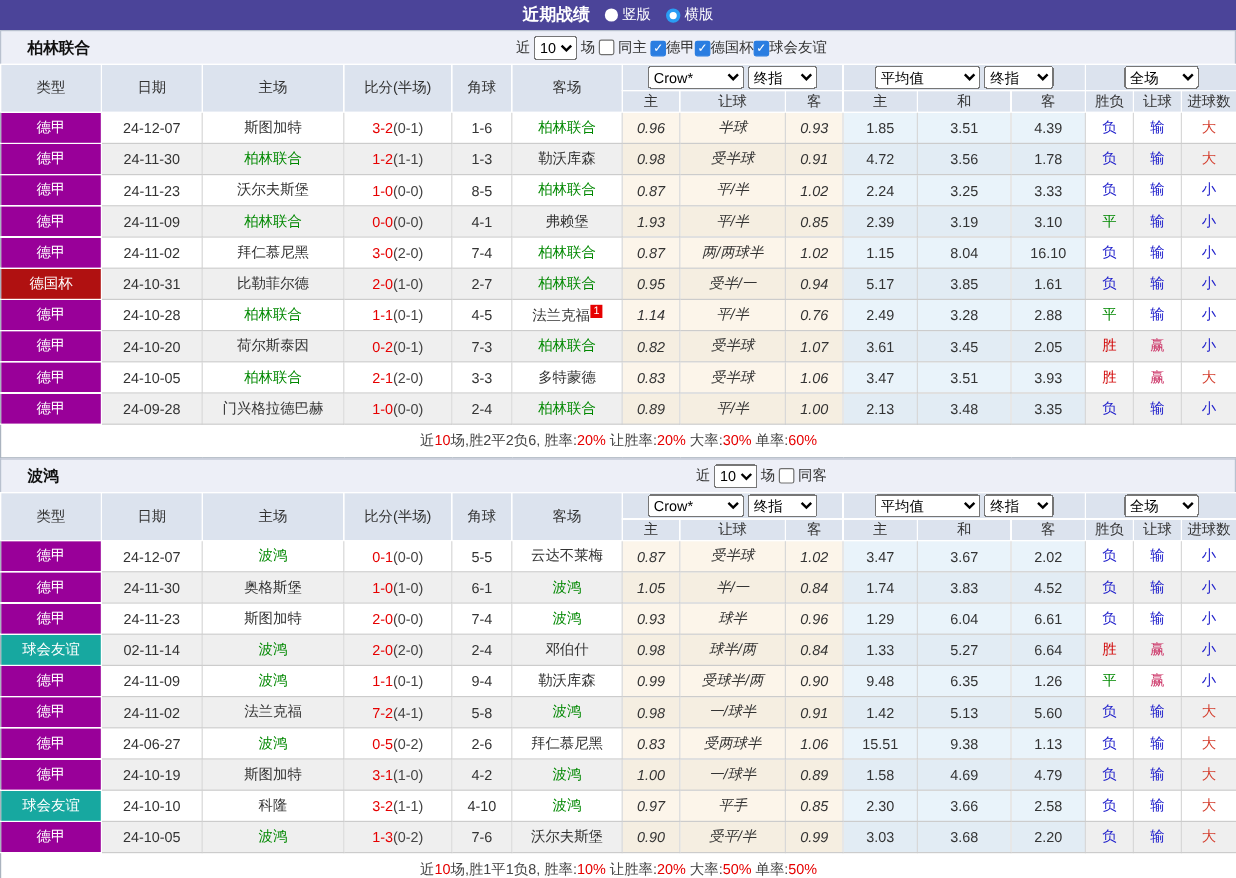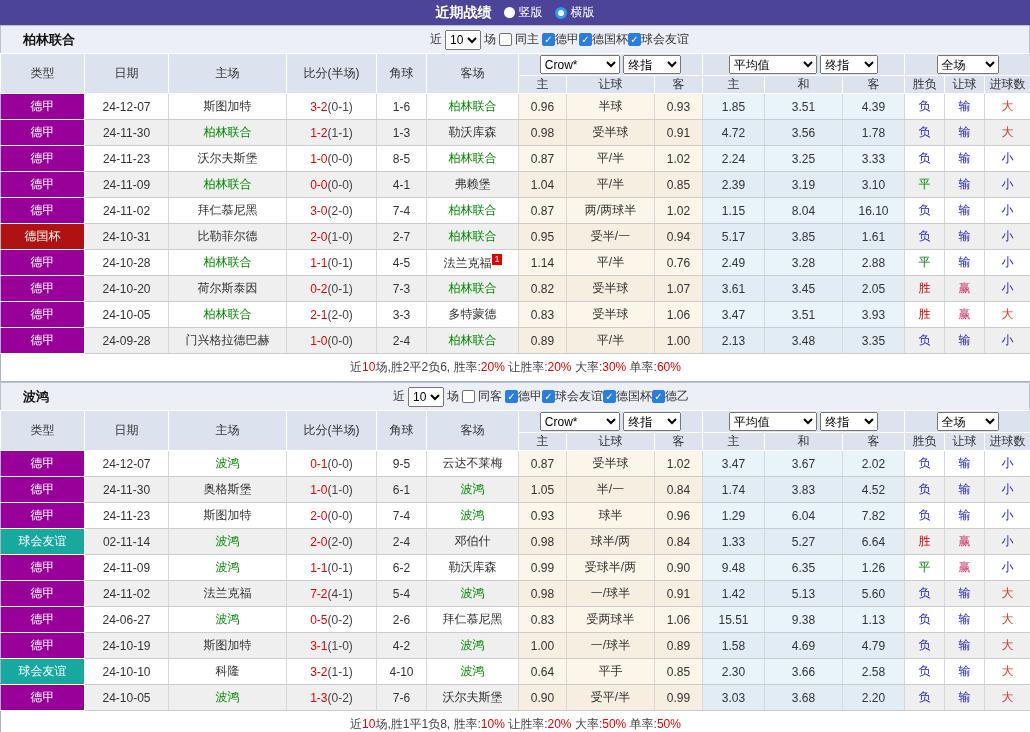--- a/index.html
+++ b/index.html
@@ -22,21 +22,21 @@
   .cb.unchecked{background:#fff;border:1px solid #707070;}
   
   table{border-collapse:collapse;table-layout:fixed;width:1030px;border:1px solid #aab3bf;}
   thead th{background:#dce3ee;border:1px solid #fff;font-weight:normal;color:#333;padding:0;overflow:hidden;white-space:nowrap;}
   tr.dd-row th{height:21px;}
   tr.sub-row th{height:17px;}
   .dd-cell select{font-size:12px;height:19px;vertical-align:middle;}
   .dd-book{width:80px;} .dd-final{width:58px;} .dd-avgsel{width:88px;} .dd-full{width:62px;}
   tbody td{border-right:1px solid #d8d8d8;border-bottom:1px solid #cccccc;text-align:center;height:25px;padding:0;overflow:hidden;white-space:nowrap;}
   td.c-plain{background:#fff;}
-  td.c-odds{background:#fcf5ea;}
+  td.c-odds{background:#fcf5ea;font-style:italic;}
   td.c-avg{background:#e9f3fa;}
   tbody tr:nth-child(even) td.c-plain{background:#efefef;}
   tbody tr:nth-child(even) td.c-odds{background:#f5eee1;}
   tbody tr:nth-child(even) td.c-avg{background:#e2ecf4;}
   td.type-td{color:#fff;border-bottom:1px solid #fff;border-right:1px solid #fff;}
   .focus{color:#008800;}
   .ft{color:#e60000;}
   .ht{color:#444;}
   sup.badge{display:inline-block;background:#e60000;color:#fff;font-size:9px;line-height:11px;padding:0 2px;margin-left:1px;vertical-align:super;}
   tfoot td{height:25px;background:#fff;text-align:center;color:#444;border-top:1px solid #cccccc;}
@@ -175,21 +175,21 @@
     <td class="c-plain r3" style="color: rgb(34, 34, 204);">小</td>
   </tr>
 
   <tr>
     <td class="type-td" style="background: rgb(153, 0, 153);">德甲</td>
     <td class="c-plain">24-11-09</td>
     <td class="c-plain home-td focus">柏林联合</td>
     <td class="c-plain"><span class="ft">0-0</span><span class="ht">(0-0)</span></td>
     <td class="c-plain">4-1</td>
     <td class="c-plain away-td">弗赖堡</td>
-    <td class="c-odds o1">1.04</td>
+    <td class="c-odds o1">1.93</td>
     <td class="c-odds oc">平/半</td>
     <td class="c-odds o2">0.85</td>
     <td class="c-avg a1">2.39</td>
     <td class="c-avg a2">3.19</td>
     <td class="c-avg a3">3.10</td>
     <td class="c-plain r1" style="color: rgb(0, 136, 0);">平</td>
     <td class="c-plain r2" style="color: rgb(34, 34, 204);">输</td>
     <td class="c-plain r3" style="color: rgb(34, 34, 204);">小</td>
   </tr>
 
@@ -311,21 +311,20 @@
 
   <section class="section">
     <div class="section-header">
       <span class="team-name">波鸿</span>
       <span class="filters">
         <span class="flabel">近</span>
         <select><option>10</option></select>
         <span class="flabel">场</span>
         <span class="cb unchecked"></span>
         <span class="flabel">同客</span>
-        <span class="league-filters"><span class="cb checked">✓</span><span class="flabel">德甲</span><span class="cb checked">✓</span><span class="flabel">球会友谊</span><span class="cb checked">✓</span><span class="flabel">德国杯</span><span class="cb checked">✓</span><span class="flabel">德乙</span></span>
       </span>
     </div>
     <table>
       <colgroup>
         <col style="width:84px">
           <col style="width:84px">
           <col style="width:118px">
           <col style="width:90px">
         <col style="width:50px">
           <col style="width:92px">
@@ -370,21 +369,21 @@
           <th class="sub-col">让球</th>
           <th class="sub-col">进球数</th>
         </tr>
       </thead>
       <tbody>
   <tr>
     <td class="type-td" style="background: rgb(153, 0, 153);">德甲</td>
     <td class="c-plain">24-12-07</td>
     <td class="c-plain home-td focus">波鸿</td>
     <td class="c-plain"><span class="ft">0-1</span><span class="ht">(0-0)</span></td>
-    <td class="c-plain">9-5</td>
+    <td class="c-plain">5-5</td>
     <td class="c-plain away-td">云达不莱梅</td>
     <td class="c-odds o1">0.87</td>
     <td class="c-odds oc">受半球</td>
     <td class="c-odds o2">1.02</td>
     <td class="c-avg a1">3.47</td>
     <td class="c-avg a2">3.67</td>
     <td class="c-avg a3">2.02</td>
     <td class="c-plain r1" style="color: rgb(34, 34, 204);">负</td>
     <td class="c-plain r2" style="color: rgb(34, 34, 204);">输</td>
     <td class="c-plain r3" style="color: rgb(34, 34, 204);">小</td>
@@ -413,21 +412,21 @@
     <td class="c-plain">24-11-23</td>
     <td class="c-plain home-td">斯图加特</td>
     <td class="c-plain"><span class="ft">2-0</span><span class="ht">(0-0)</span></td>
     <td class="c-plain">7-4</td>
     <td class="c-plain away-td focus">波鸿</td>
     <td class="c-odds o1">0.93</td>
     <td class="c-odds oc">球半</td>
     <td class="c-odds o2">0.96</td>
     <td class="c-avg a1">1.29</td>
     <td class="c-avg a2">6.04</td>
-    <td class="c-avg a3">7.82</td>
+    <td class="c-avg a3">6.61</td>
     <td class="c-plain r1" style="color: rgb(34, 34, 204);">负</td>
     <td class="c-plain r2" style="color: rgb(34, 34, 204);">输</td>
     <td class="c-plain r3" style="color: rgb(34, 34, 204);">小</td>
   </tr>
 
   <tr>
     <td class="type-td" style="background: rgb(23, 168, 160);">球会友谊</td>
     <td class="c-plain">02-11-14</td>
     <td class="c-plain home-td focus">波鸿</td>
     <td class="c-plain"><span class="ft">2-0</span><span class="ht">(2-0)</span></td>
@@ -442,39 +441,39 @@
     <td class="c-plain r1" style="color: rgb(209, 0, 0);">胜</td>
     <td class="c-plain r2" style="color: rgb(204, 51, 102);">赢</td>
     <td class="c-plain r3" style="color: rgb(34, 34, 204);">小</td>
   </tr>
 
   <tr>
     <td class="type-td" style="background: rgb(153, 0, 153);">德甲</td>
     <td class="c-plain">24-11-09</td>
     <td class="c-plain home-td focus">波鸿</td>
     <td class="c-plain"><span class="ft">1-1</span><span class="ht">(0-1)</span></td>
-    <td class="c-plain">6-2</td>
+    <td class="c-plain">9-4</td>
     <td class="c-plain away-td">勒沃库森</td>
     <td class="c-odds o1">0.99</td>
     <td class="c-odds oc">受球半/两</td>
     <td class="c-odds o2">0.90</td>
     <td class="c-avg a1">9.48</td>
     <td class="c-avg a2">6.35</td>
     <td class="c-avg a3">1.26</td>
     <td class="c-plain r1" style="color: rgb(0, 136, 0);">平</td>
     <td class="c-plain r2" style="color: rgb(204, 51, 102);">赢</td>
     <td class="c-plain r3" style="color: rgb(34, 34, 204);">小</td>
   </tr>
 
   <tr>
     <td class="type-td" style="background: rgb(153, 0, 153);">德甲</td>
     <td class="c-plain">24-11-02</td>
     <td class="c-plain home-td">法兰克福</td>
     <td class="c-plain"><span class="ft">7-2</span><span class="ht">(4-1)</span></td>
-    <td class="c-plain">5-4</td>
+    <td class="c-plain">5-8</td>
     <td class="c-plain away-td focus">波鸿</td>
     <td class="c-odds o1">0.98</td>
     <td class="c-odds oc">一/球半</td>
     <td class="c-odds o2">0.91</td>
     <td class="c-avg a1">1.42</td>
     <td class="c-avg a2">5.13</td>
     <td class="c-avg a3">5.60</td>
     <td class="c-plain r1" style="color: rgb(34, 34, 204);">负</td>
     <td class="c-plain r2" style="color: rgb(34, 34, 204);">输</td>
     <td class="c-plain r3" style="color: rgb(212, 63, 47);">大</td>
@@ -516,21 +515,21 @@
     <td class="c-plain r3" style="color: rgb(212, 63, 47);">大</td>
   </tr>
 
   <tr>
     <td class="type-td" style="background: rgb(23, 168, 160);">球会友谊</td>
     <td class="c-plain">24-10-10</td>
     <td class="c-plain home-td">科隆</td>
     <td class="c-plain"><span class="ft">3-2</span><span class="ht">(1-1)</span></td>
     <td class="c-plain">4-10</td>
     <td class="c-plain away-td focus">波鸿</td>
-    <td class="c-odds o1">0.64</td>
+    <td class="c-odds o1">0.97</td>
     <td class="c-odds oc">平手</td>
     <td class="c-odds o2">0.85</td>
     <td class="c-avg a1">2.30</td>
     <td class="c-avg a2">3.66</td>
     <td class="c-avg a3">2.58</td>
     <td class="c-plain r1" style="color: rgb(34, 34, 204);">负</td>
     <td class="c-plain r2" style="color: rgb(34, 34, 204);">输</td>
     <td class="c-plain r3" style="color: rgb(212, 63, 47);">大</td>
   </tr>
 

